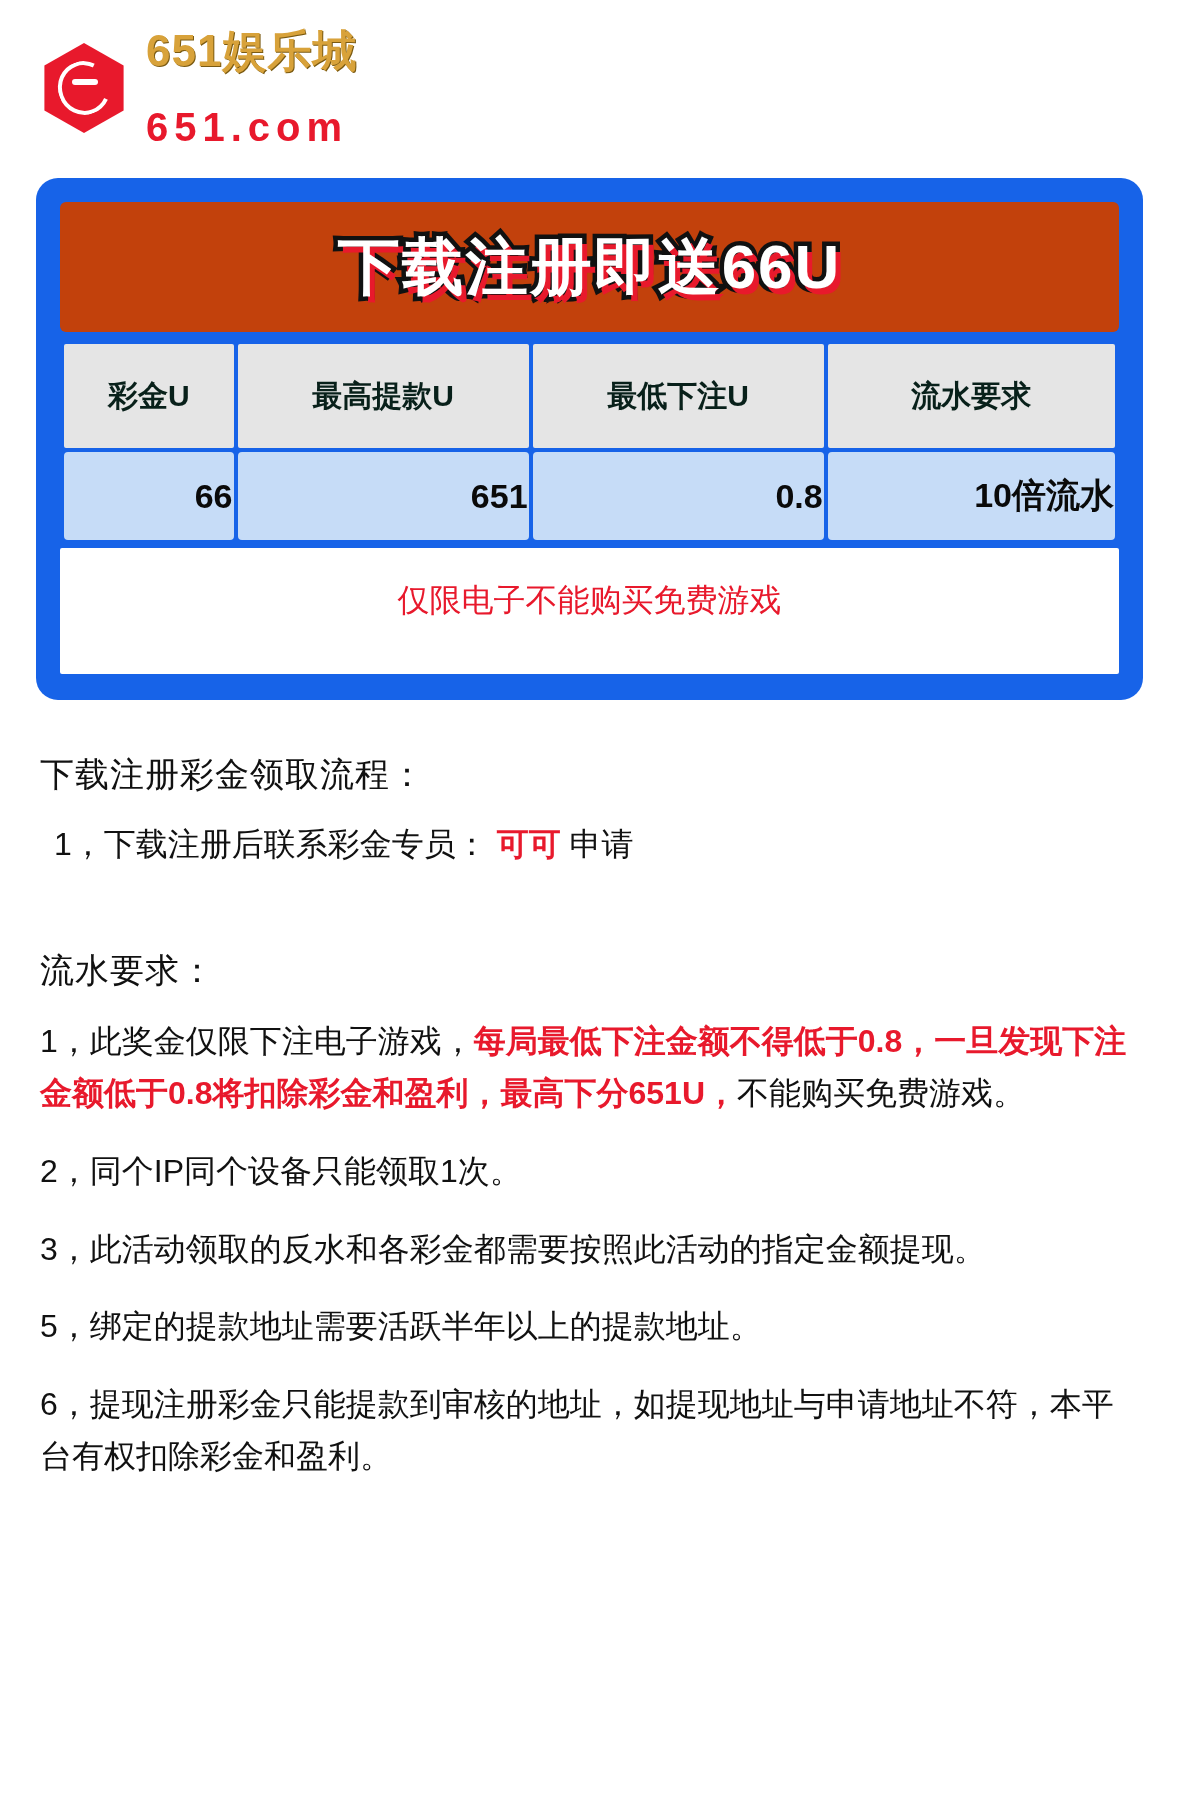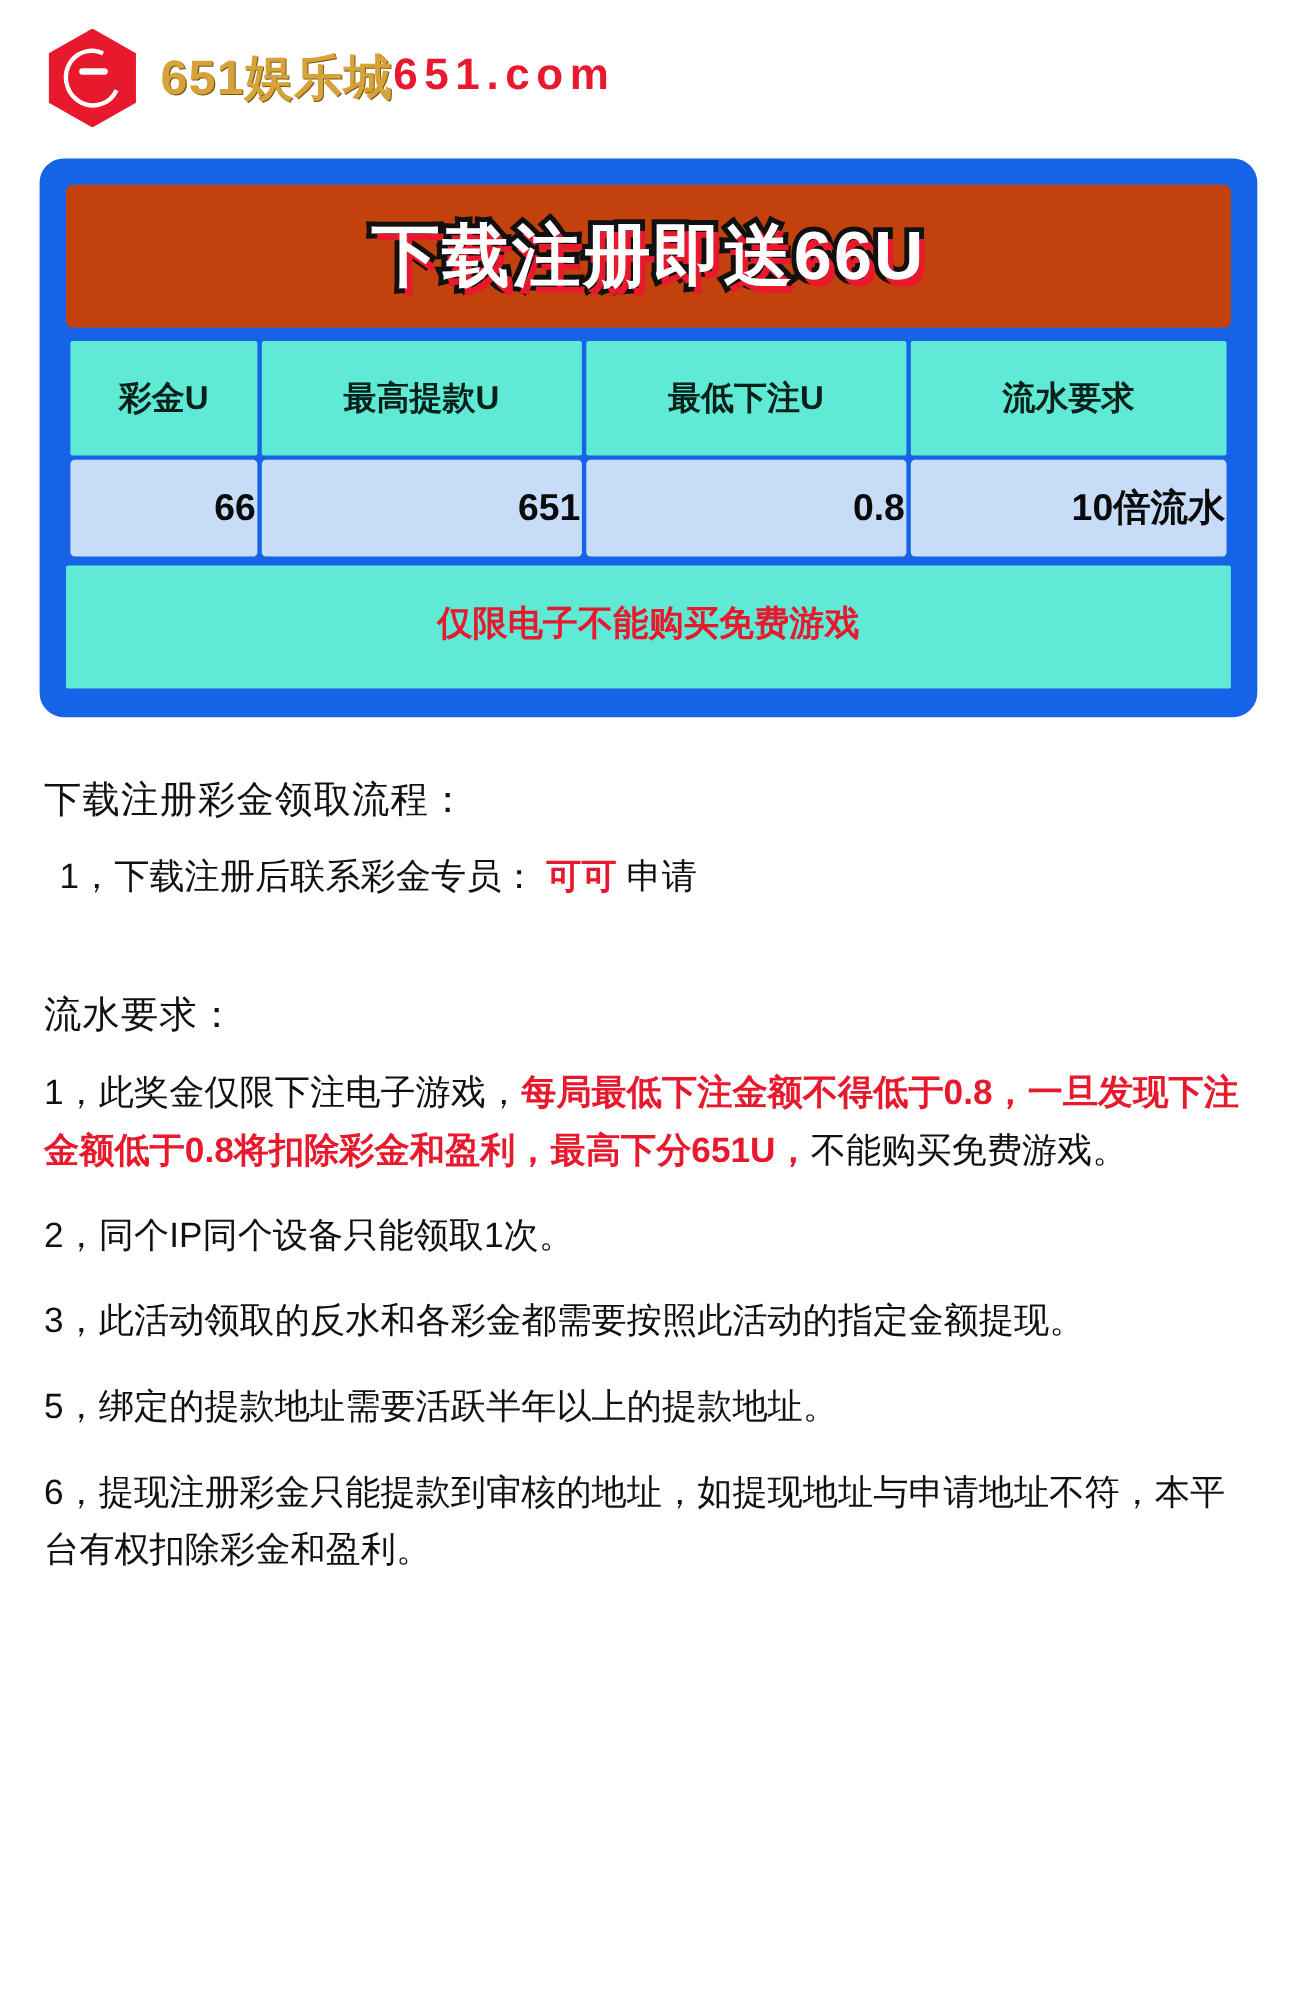--- a/index.html
+++ b/index.html
@@ -49,21 +49,21 @@
   }
   .logo-hex-bar {
     position: absolute;
     left: 32px;
     top: 36px;
     width: 26px;
     height: 6px;
     background: #ffffff;
     border-radius: 3px;
   }
-  .logo-text { display: flex; justify-content: flex-start; }
+  .logo-text { display: flex; flex-direction: column; justify-content: flex-start; gap: 30px; }
   .logo-line1 {
     font-size: 44px;
     font-weight: bold;
     color: #d8a23a;
     letter-spacing: 1px;
     line-height: 1.12;
     text-shadow: 1px 1px 0 #7a5a12;
   }
   .logo-line2 {
     font-size: 40px;
@@ -97,43 +97,43 @@
     -webkit-text-stroke: 9px #111111;
     paint-order: stroke fill;
     text-shadow: 5px 6px 0 #e8192c;
   }
   .promo-table {
     width: 100%;
     border-collapse: separate;
     border-spacing: 4px;
   }
   .promo-table th {
-    background: #5eead4;
+    background: #e5e5e5;
     color: #08201a;
     font-size: 30px;
     font-weight: bold;
     height: 104px;
     text-align: center;
     border-radius: 2px;
   }
   .promo-table td {
     background: #c6dcf7;
     color: #0a0a0a;
     font-size: 34px;
     font-weight: bold;
     height: 88px;
     text-align: right;
     border-radius: 4px;
   }
   .promo-note {
-    background: #5eead4;
+    background: #ffffff;
     color: #e8192c;
     font-size: 32px;
-    font-weight: bold;
-    height: 112px;
+    font-weight: normal;
+    height: 126px;
     line-height: 104px;
     text-align: center;
     border-radius: 2px;
     margin-top: 4px;
   }
 
   
   .content { padding: 34px 40px 40px 40px; }
   .section-title {
     font-size: 34px;

